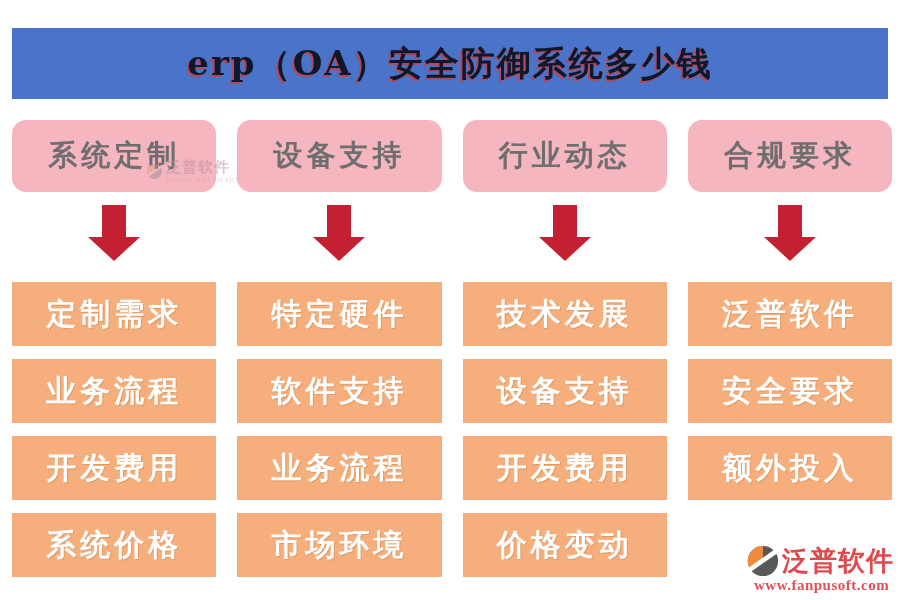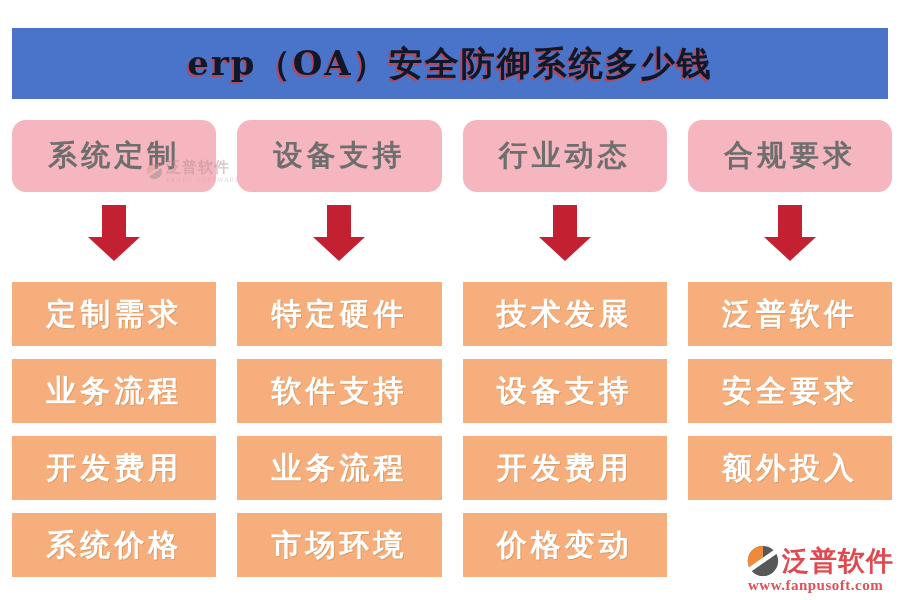--- a/index.html
+++ b/index.html
@@ -64,21 +64,21 @@
     position:absolute;right:6px;bottom:6px;
     display:flex;flex-direction:column;align-items:flex-start;
   }
   .wm-main .wm-top{display:flex;align-items:center;gap:2px;}
   .wm-main .wm-brand{
     font-size:27px;color:#e0494f;font-weight:bold;letter-spacing:1px;
   }
   .wm-main .wm-url{
     font-size:15px;color:#e25055;font-weight:bold;letter-spacing:0.5px;
     font-family:"Liberation Serif","DejaVu Serif",serif;
-    margin-top:-2px;margin-left:2px;
+    margin-top:-2px;margin-left:8px;
   }
 </style>
 </head>
 <body>
 
 <div class="page">
 
   <div class="title-bar">
     <span>erp（OA）安全防御系统多少钱</span>
   </div>

